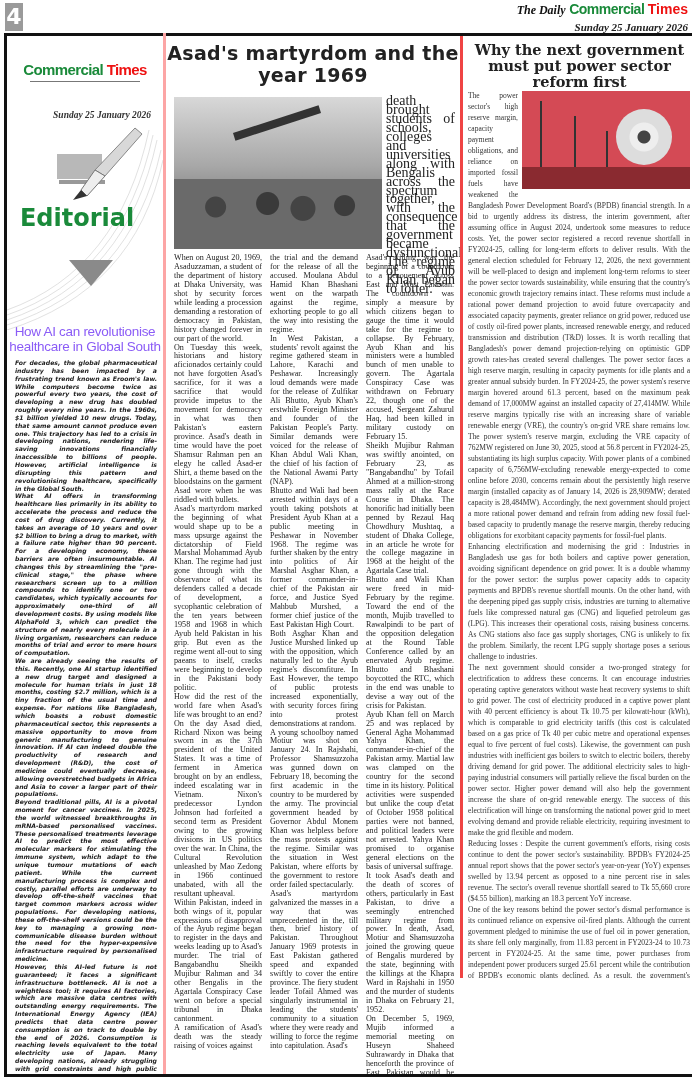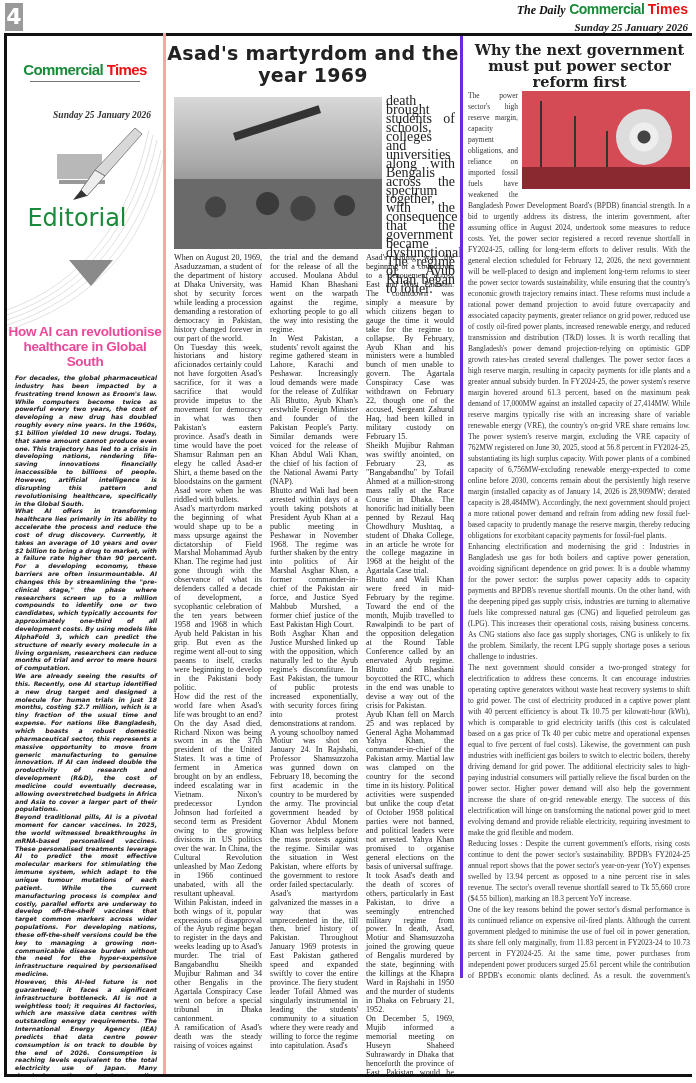--- a/index.html
+++ b/index.html
@@ -12,34 +12,34 @@
   .mh-times{font-family:"Liberation Sans",sans-serif;font-weight:bold;color:#e11;}
   .mh-date{font-style:italic;font-weight:bold;font-size:11px;color:#222;margin-top:2px;}
   .frame-top{position:absolute;left:4px;right:4px;top:33px;height:3px;background:#111;}
   .frame-bottom{position:absolute;left:4px;right:4px;top:1074px;height:3px;background:#111;}
   .left-panel{position:absolute;left:4px;top:33px;width:162px;height:1044px;border-left:3px solid #111;border-right:3px solid #fca5a5;box-sizing:border-box;overflow:hidden;}
   .lp-brand{margin:28px 0 0 0;text-align:center;font-family:"Liberation Sans",sans-serif;font-weight:bold;font-size:15px;letter-spacing:-0.6px;}
   .lp-brand .c{color:#1a8a3a;} .lp-brand .t{color:#e11;}
   .lp-rule{width:110px;height:1px;background:#777;margin:3px auto 0;}
   .lp-date{text-align:right;margin:28px 12px 0 0;font-style:italic;font-weight:bold;font-size:9.5px;color:#333;}
   .lp-art{position:relative;height:200px;margin-top:10px;}
-  .editorial{position:absolute;left:0;right:16px;top:74px;text-align:center;font-family:"DejaVu Sans",sans-serif;font-size:24px;color:#1a8a3a;font-weight:normal;}
+  .editorial{position:absolute;left:0;right:16px;top:74px;text-align:center;font-family:"DejaVu Sans",sans-serif;font-size:24px;color:#1a8a3a;font-weight:bold;}
   .ed-arrow{position:absolute;left:62px;top:130px;width:0;height:0;border-left:22px solid transparent;border-right:22px solid transparent;border-top:26px solid #8a8a8a;}
-  .ed-headline{font-family:"Liberation Sans",sans-serif;font-weight:bold;color:#ec4899;font-size:13.5px;line-height:15px;text-align:center;margin-top:-6px;letter-spacing:-0.3px;}
+  .ed-headline{font-family:"Liberation Sans",sans-serif;font-weight:normal;color:#8b5cf6;font-size:13.5px;line-height:15px;text-align:center;margin-top:-6px;letter-spacing:-0.3px;}
   .ed-body{font-family:"DejaVu Sans",sans-serif;font-style:italic;font-size:6.15px;line-height:7.85px;text-align:justify;padding:5px 6px 0 8px;color:#222;font-weight:bold;}
   .ed-body p{margin:0;}
   .mid{position:absolute;left:166px;top:36px;width:294px;height:1038px;overflow:hidden;}
   .mid-title{font-family:"DejaVu Sans",sans-serif;font-weight:bold;font-size:19px;line-height:22px;text-align:center;margin-top:6px;letter-spacing:0.3px;}
   .mid-photo{position:absolute;left:8px;top:61px;width:208px;height:152px;background:linear-gradient(180deg,#d8d8d8 0%,#a8a8a8 45%,#555 100%);}
   .mid-photo .gun{position:absolute;left:58px;top:22px;width:90px;height:8px;background:#333;transform:rotate(-18deg);}
   .mid-photo .crowd{position:absolute;left:0;right:0;bottom:0;height:70px;background:radial-gradient(circle at 20% 40%,#444 0 10px,transparent 11px),radial-gradient(circle at 45% 35%,#3a3a3a 0 11px,transparent 12px),radial-gradient(circle at 62% 42%,#444 0 12px,transparent 13px),radial-gradient(circle at 82% 38%,#3c3c3c 0 10px,transparent 11px),#6a6a6a;}
   .mid-cols{position:absolute;left:8px;top:61px;width:281px;font-size:8.1px;line-height:8.95px;text-align:justify;}
   .mcol{position:absolute;top:0;width:88px;}
   .mcol p{margin:0;}
-  .right{position:absolute;left:460px;top:36px;width:236px;height:942px;overflow:hidden;border-left:3px solid #6d28d9;box-sizing:border-box;}
+  .right{position:absolute;left:460px;top:36px;width:236px;height:942px;overflow:hidden;border-left:3px solid #ef4444;box-sizing:border-box;}
   .r-title{font-family:"DejaVu Serif",serif;font-weight:bold;font-size:14.5px;line-height:16px;text-align:center;margin-top:6px;}
   .r-body{font-size:7.5px;line-height:11px;text-align:justify;padding:0 6px 0 5px;color:#333;}
   .r-body p{margin:0;}
   .r-photo{float:right;width:168px;height:98px;margin:1px 0 2px 4px;background:#d44a55;position:relative;overflow:hidden;}
   .r-photo .eye{position:absolute;right:18px;top:18px;width:56px;height:56px;border-radius:50%;background:radial-gradient(circle,#444 0 6px,#eee 7px 14px,#ddd 15px 28px);}
   .r-photo .tower{position:absolute;bottom:18px;width:2px;height:70px;background:#333;}
   .r-photo .ground{position:absolute;left:0;right:0;bottom:0;height:22px;background:#8a2a30;}
 </style>
 </head>
 <body>
@@ -109,21 +109,21 @@
       <p>On Tuesday this week, historians and history aficionados certainly could not have forgotten Asad's sacrifice, for it was a sacrifice that would provide impetus to the movement for democracy in what was then Pakistan's eastern province. Asad's death in time would have the poet Shamsur Rahman pen an elegy he called Asad-er Shirt, a theme based on the bloodstains on the garment Asad wore when he was riddled with bullets.</p>
       <p>Asad's martyrdom marked the beginning of what would shape up to be a mass upsurge against the dictatorship of Field Marshal Mohammad Ayub Khan. The regime had just gone through with the observance of what its defenders called a decade of development, a sycophantic celebration of the ten years between 1958 and 1968 in which Ayub held Pakistan in his grip. But even as the regime went all-out to sing paeans to itself, cracks were beginning to develop in the Pakistani body politic.</p>
       <p>How did the rest of the world fare when Asad's life was brought to an end? On the day Asad died, Richard Nixon was being sworn in as the 37th president of the United States. It was a time of ferment in America brought on by an endless, indeed escalating war in Vietnam. Nixon's predecessor Lyndon Johnson had forfeited a second term as President owing to the growing divisions in US politics over the war. In China, the Cultural Revolution unleashed by Mao Zedong in 1966 continued unabated, with all the resultant upheaval.</p>
       <p>Within Pakistan, indeed in both wings of it, popular expressions of disapproval of the Ayub regime began to register in the days and weeks leading up to Asad's murder. The trial of Bangabandhu Sheikh Mujibur Rahman and 34 other Bengalis in the Agartala Conspiracy Case went on before a special tribunal in Dhaka cantonment.</p>
       <p>A ramification of Asad's death was the steady raising of voices against</p>
     </div>
     <div class="mcol" style="left:96px">
       <p>the trial and the demand for the release of all the accused. Moulana Abdul Hamid Khan Bhashani went on the warpath against the regime, exhorting people to go all the way into resisting the regime.</p>
       <p>In West Pakistan, a students' revolt against the regime gathered steam in Lahore, Karachi and Peshawar. Increasingly loud demands were made for the release of Zulfikar Ali Bhutto, Ayub Khan's erstwhile Foreign Minister and founder of the Pakistan People's Party. Similar demands were voiced for the release of Khan Abdul Wali Khan, the chief of his faction of the National Awami Party (NAP).</p>
       <p>Bhutto and Wali had been arrested within days of a youth taking potshots at President Ayub Khan at a public meeting in Peshawar in November 1968. The regime was further shaken by the entry into politics of Air Marshal Asghar Khan, a former commander-in-chief of the Pakistan air force, and Justice Syed Mahbub Murshed, a former chief justice of the East Pakistan High Court.</p>
-      <p>Both Asghar Khan and Justice Murshed linked up with the opposition, which naturally led to the Ayub regime's discomfiture. In East Pakistan, the tumour of public protests increased exponentially, with security forces firing into protest demonstrations at random.</p>
+      <p>Both Asghar Khan and Justice Murshed linked up with the opposition, which naturally led to the Ayub regime's discomfiture. In East However, the tempo of public protests increased exponentially, with security forces firing into protest demonstrations at random.</p>
       <p>A young schoolboy named Motiur was shot on January 24. In Rajshahi, Professor Shamsuzzoha was gunned down on February 18, becoming the first academic in the country to be murdered by the army. The provincial government headed by Governor Abdul Monem Khan was helpless before the mass protests against the regime. Similar was the situation in West Pakistan, where efforts by the government to restore order failed spectacularly.</p>
       <p>Asad's martyrdom galvanized the masses in a way that was unprecedented in the, till then, brief history of Pakistan. Throughout January 1969 protests in East Pakistan gathered speed and expanded swiftly to cover the entire province. The fiery student leader Tofail Ahmed was singularly instrumental in leading the students' community to a situation where they were ready and willing to force the regime into capitulation. Asad's</p>
     </div>
     <div class="mcol" style="left:192px">
       <p>Asad's killing was the beginning of a countdown to a denouement across East and West Pakistan. The countdown was simply a measure by which citizens began to gauge the time it would take for the regime to collapse. By February, Ayub Khan and his ministers were a humbled bunch of men unable to govern. The Agartala Conspiracy Case was withdrawn on February 22, though one of the accused, Sergeant Zahurul Haq, had been killed in military custody on February 15.</p>
       <p>Sheikh Mujibur Rahman was swiftly anointed, on February 23, as "Bangabandhu" by Tofail Ahmed at a million-strong mass rally at the Race Course in Dhaka. The honorific had initially been penned by Rezaul Haq Chowdhury Mushtaq, a student of Dhaka College, in an article he wrote for the college magazine in 1968 at the height of the Agartala Case trial.</p>
       <p>Bhutto and Wali Khan were freed in mid-February by the regime. Toward the end of the month, Mujib travelled to Rawalpindi to be part of the opposition delegation at the Round Table Conference called by an enervated Ayub regime. Bhutto and Bhashani boycotted the RTC, which in the end was unable to devise a way out of the crisis for Pakistan.</p>
       <p>Ayub Khan fell on March 25 and was replaced by General Agha Mohammad Yahya Khan, the commander-in-chief of the Pakistan army. Martial law was clamped on the country for the second time in its history. Political activities were suspended but unlike the coup d'etat of October 1958 political parties were not banned, and political leaders were not arrested. Yahya Khan promised to organise general elections on the basis of universal suffrage.</p>
       <p>It took Asad's death and the death of scores of others, particularly in East Pakistan, to drive a seemingly entrenched military regime from power. In death, Asad, Motiur and Shamsuzzoha joined the growing queue of Bengalis murdered by the state, beginning with the killings at the Khapra Ward in Rajshahi in 1950 and the murder of students in Dhaka on February 21, 1952.</p>
       <p>On December 5, 1969, Mujib informed a memorial meeting on Huseyn Shaheed Suhrawardy in Dhaka that henceforth the province of East Pakistan would be known as Bangladesh.</p>

